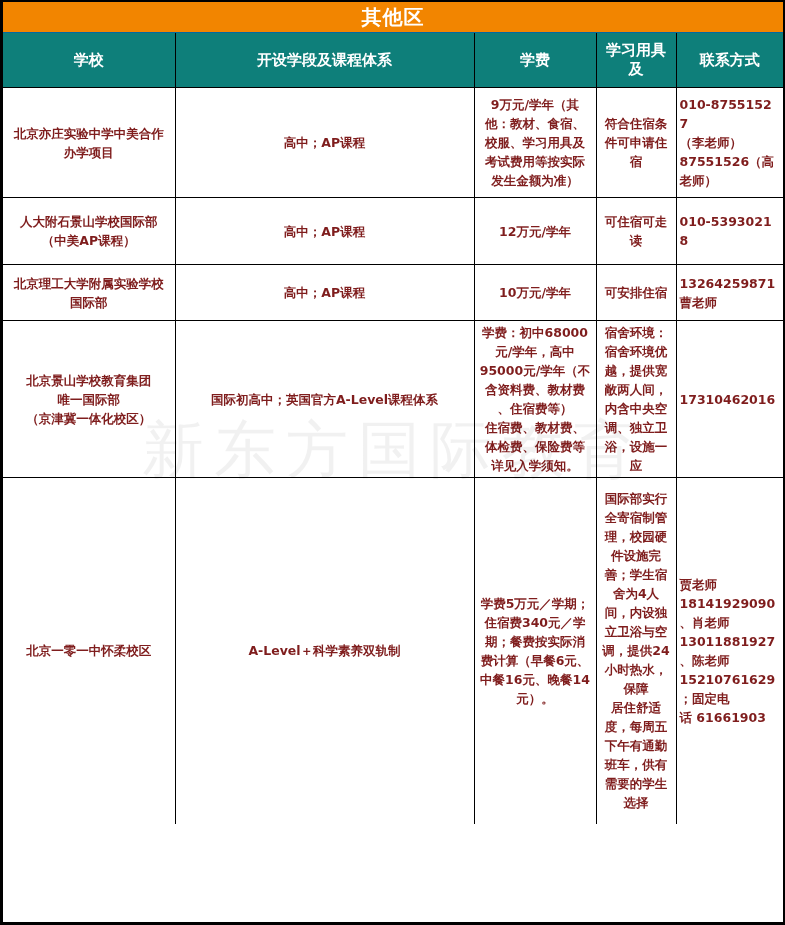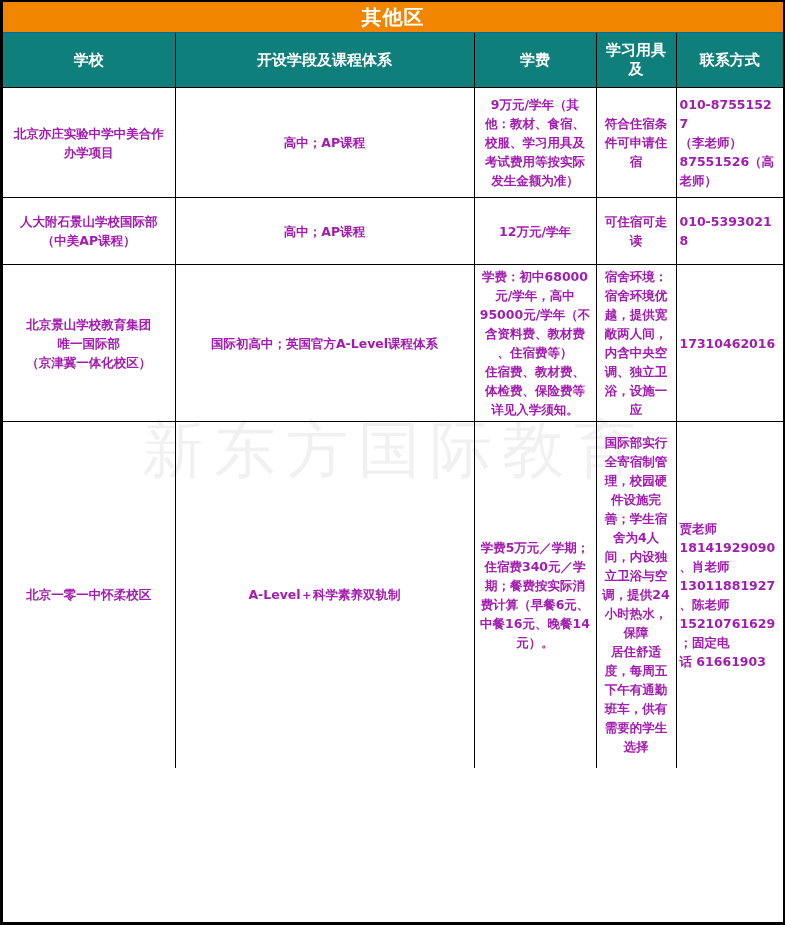--- a/index.html
+++ b/index.html
@@ -5,21 +5,21 @@
   html, body { margin: 0; padding: 0; background: #ffffff; }
   body { width: 785px; height: 925px; position: relative; overflow: hidden;
          font-family: "DejaVu Sans", "Liberation Sans", sans-serif; }
   .frame { position: absolute; left: 0; top: 0; width: 785px; height: 925px; box-sizing: border-box;
            border-left: 3px solid #000; border-right: 2px solid #000; border-bottom: 3px solid #000; border-top: 2px solid #000; }
   .title-bar { position: absolute; left: 3px; top: 2px; width: 780px; height: 30px; background: #f28500;
                color: #fff; font-weight: bold; font-size: 20px; display: flex; align-items: center; justify-content: center;
                border-bottom: 2px solid #0369a1; letter-spacing: 1px; }
   table { position: absolute; left: 3px; top: 33px; width: 780px; border-collapse: collapse; table-layout: fixed; }
   th { background: #0e7f7a; color: #fff; font-weight: bold; font-size: 15px; height: 29px; border: 1px solid #000; border-top: none; padding: 8px; }
-  td { border: 1px solid #000; font-size: 12.5px; font-weight: bold; color: #a21caf; line-height: 19px; padding: 2px 3px; text-align: center; vertical-align: middle; white-space: pre-line; word-break: break-all; }
+  td { border: 1px solid #000; font-size: 12.5px; font-weight: bold; color: #7f1d1d; line-height: 19px; padding: 2px 3px; text-align: center; vertical-align: middle; white-space: pre-line; word-break: break-all; }
   td.contact { text-align: left; }
   tr:first-child th:first-child, tr td:first-child { border-left: none; }
   tr th:last-child, tr td:last-child { border-right: none; }
   tbody tr:last-child td { border-bottom: none; }
   .watermark { position: absolute; left: 142px; top: 408px; font-size: 62px; color: rgba(0,0,0,0.055); letter-spacing: 10px;
                font-weight: normal; pointer-events: none; white-space: nowrap; z-index: 2; }
 </style>
 </head>
 <body>
 
@@ -62,20 +62,29 @@
 老师）</td>
     </tr>
     <tr style="height:67px">
       <td>人大附石景山学校国际部
 （中美AP课程）</td>
       <td>高中；AP课程</td>
       <td>12万元/学年</td>
       <td>可住宿可走
 读</td>
       <td class="contact">010-53930218</td>
+    </tr>
+    <tr style="height:56px">
+      <td>北京理工大学附属实验学校
+国际部</td>
+      <td>高中；AP课程</td>
+      <td>10万元/学年</td>
+      <td>可安排住宿</td>
+      <td class="contact">13264259871
+曹老师</td>
     </tr>
     <tr style="height:154px">
       <td>北京景山学校教育集团
 唯一国际部
 （京津冀一体化校区）</td>
       <td>国际初高中；英国官方A-Level课程体系</td>
       <td>学费：初中68000
 元/学年，高中
 95000元/学年（不
 含资料费、教材费

